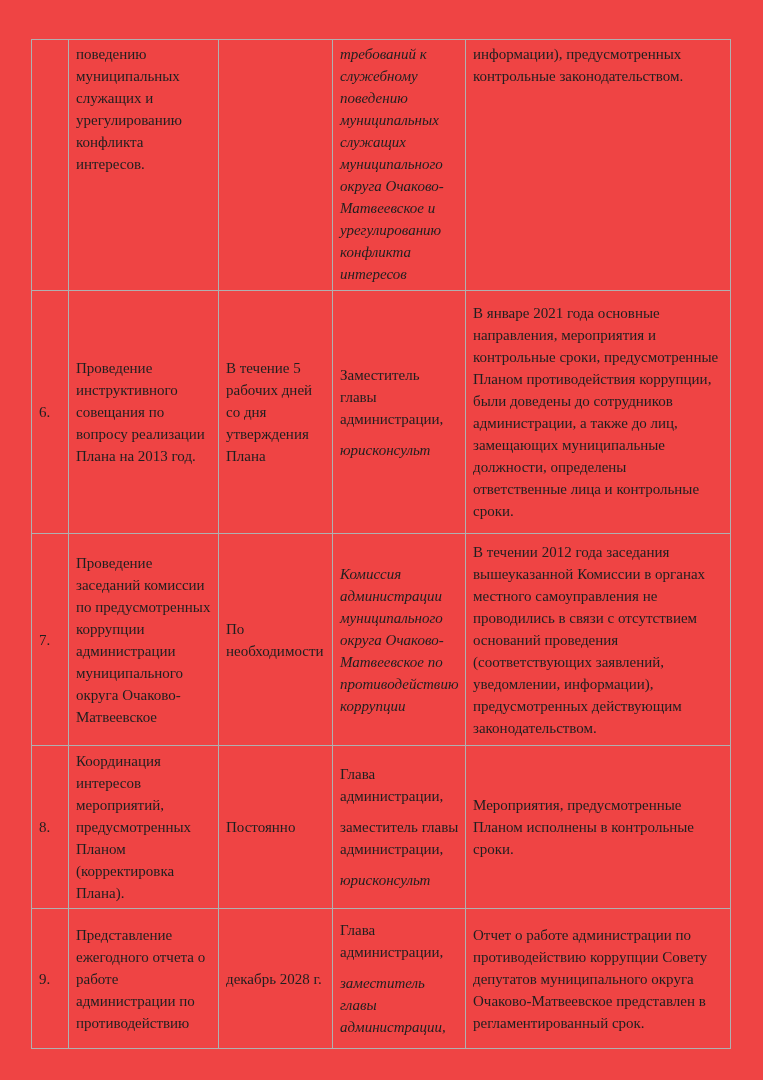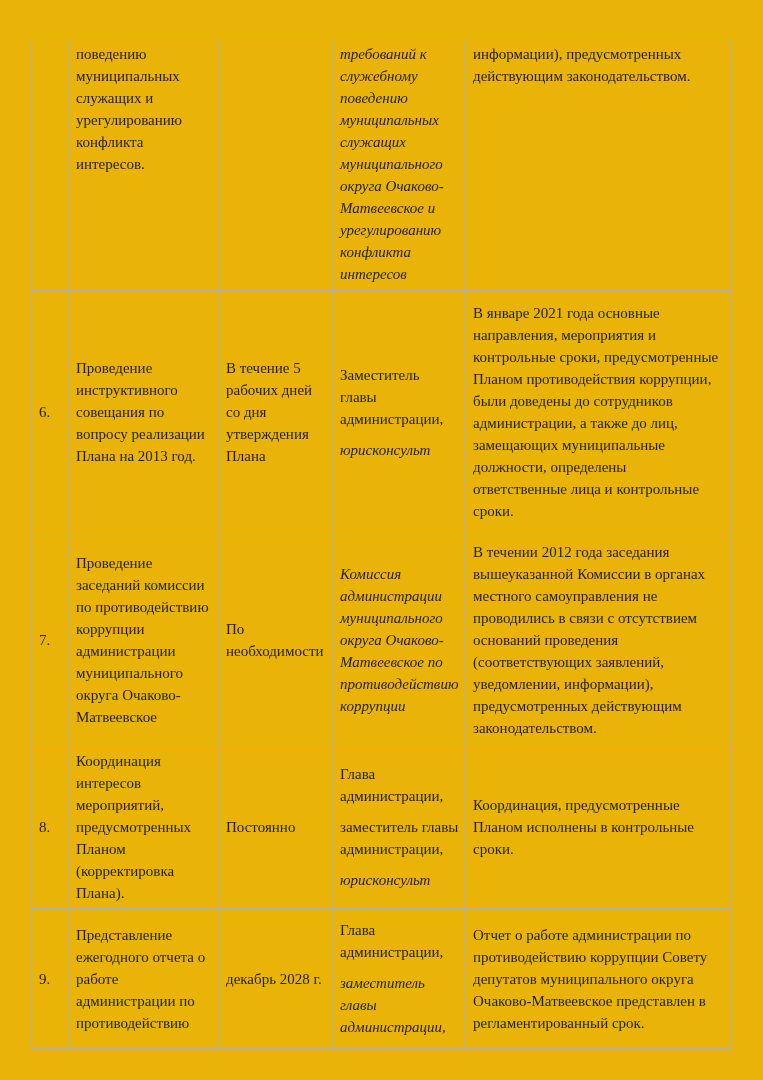--- a/index.html
+++ b/index.html
@@ -9,21 +9,21 @@
     background: #ffffff;
     font-family: "Liberation Serif", "DejaVu Serif", serif;
     color: #1f1f1f;
     position: relative;
     overflow: hidden;
   }
   .page {
     position: absolute;
     left: 0; top: 0;
     width: 763px; height: 1080px;
-    background: #eab308;
+    background: #ef4444;
   }
   table.doc-table {
     position: absolute;
     left: 31px;
     top: 39px;
     width: 699px;
     border-collapse: collapse;
     table-layout: fixed;
     font-size: 15px;
     line-height: 22px;
@@ -59,54 +59,54 @@
     </colgroup>
     <tbody>
 
       <tr class="r0 row-top">
         <td class="cell-num"></td>
         <td>поведению муниципальных служащих и урегулированию конфликта интересов.</td>
         <td></td>
         <td>
           <p class="para">требований к служебному поведению муниципальных служащих муниципального округа Очаково-Матвеевское и урегулированию конфликта интересов</p>
         </td>
-        <td>информации), предусмотренных действующим законодательством.</td>
+        <td>информации), предусмотренных контрольные законодательством.</td>
       </tr>
 
       <tr class="r1">
         <td class="cell-num">6.</td>
         <td>Проведение инструктивного совещания по вопросу реализации Плана на 2013 год.</td>
         <td>В течение 5 рабочих дней со дня утверждения Плана</td>
         <td>
           <p class="para">Заместитель главы администрации,</p>
           <p class="para">юрисконсульт</p>
         </td>
         <td>В январе 2021 года основные направления, мероприятия и контрольные сроки, предусмотренные Планом противодействия коррупции, были доведены до сотрудников администрации, а также до лиц, замещающих муниципальные должности, определены ответственные лица и контрольные сроки.</td>
       </tr>
 
       <tr class="r2">
         <td class="cell-num">7.</td>
-        <td>Проведение заседаний комиссии по противодействию коррупции администрации муниципального округа Очаково-Матвеевское</td>
+        <td>Проведение заседаний комиссии по предусмотренных коррупции администрации муниципального округа Очаково-Матвеевское</td>
         <td>По необходимости</td>
         <td>
           <p class="para">Комиссия администрации муниципального округа Очаково-Матвеевское по противодействию коррупции</p>
         </td>
         <td>В течении 2012 года заседания вышеуказанной Комиссии в органах местного самоуправления не проводились в связи с отсутствием оснований проведения (соответствующих заявлений, уведомлении, информации), предусмотренных действующим законодательством.</td>
       </tr>
 
       <tr class="r3">
         <td class="cell-num">8.</td>
         <td>Координация интересов мероприятий, предусмотренных Планом (корректировка Плана).</td>
         <td>Постоянно</td>
         <td>
           <p class="para">Глава администрации,</p>
           <p class="para">заместитель главы администрации,</p>
           <p class="para">юрисконсульт</p>
         </td>
-        <td>Координация, предусмотренные Планом исполнены в контрольные сроки.</td>
+        <td>Мероприятия, предусмотренные Планом исполнены в контрольные сроки.</td>
       </tr>
 
       <tr class="r4">
         <td class="cell-num">9.</td>
         <td>Представление ежегодного отчета о работе администрации по противодействию</td>
         <td>декабрь 2028 г.</td>
         <td>
           <p class="para">Глава администрации,</p>
           <p class="para">заместитель главы администрации,</p>
         </td>

